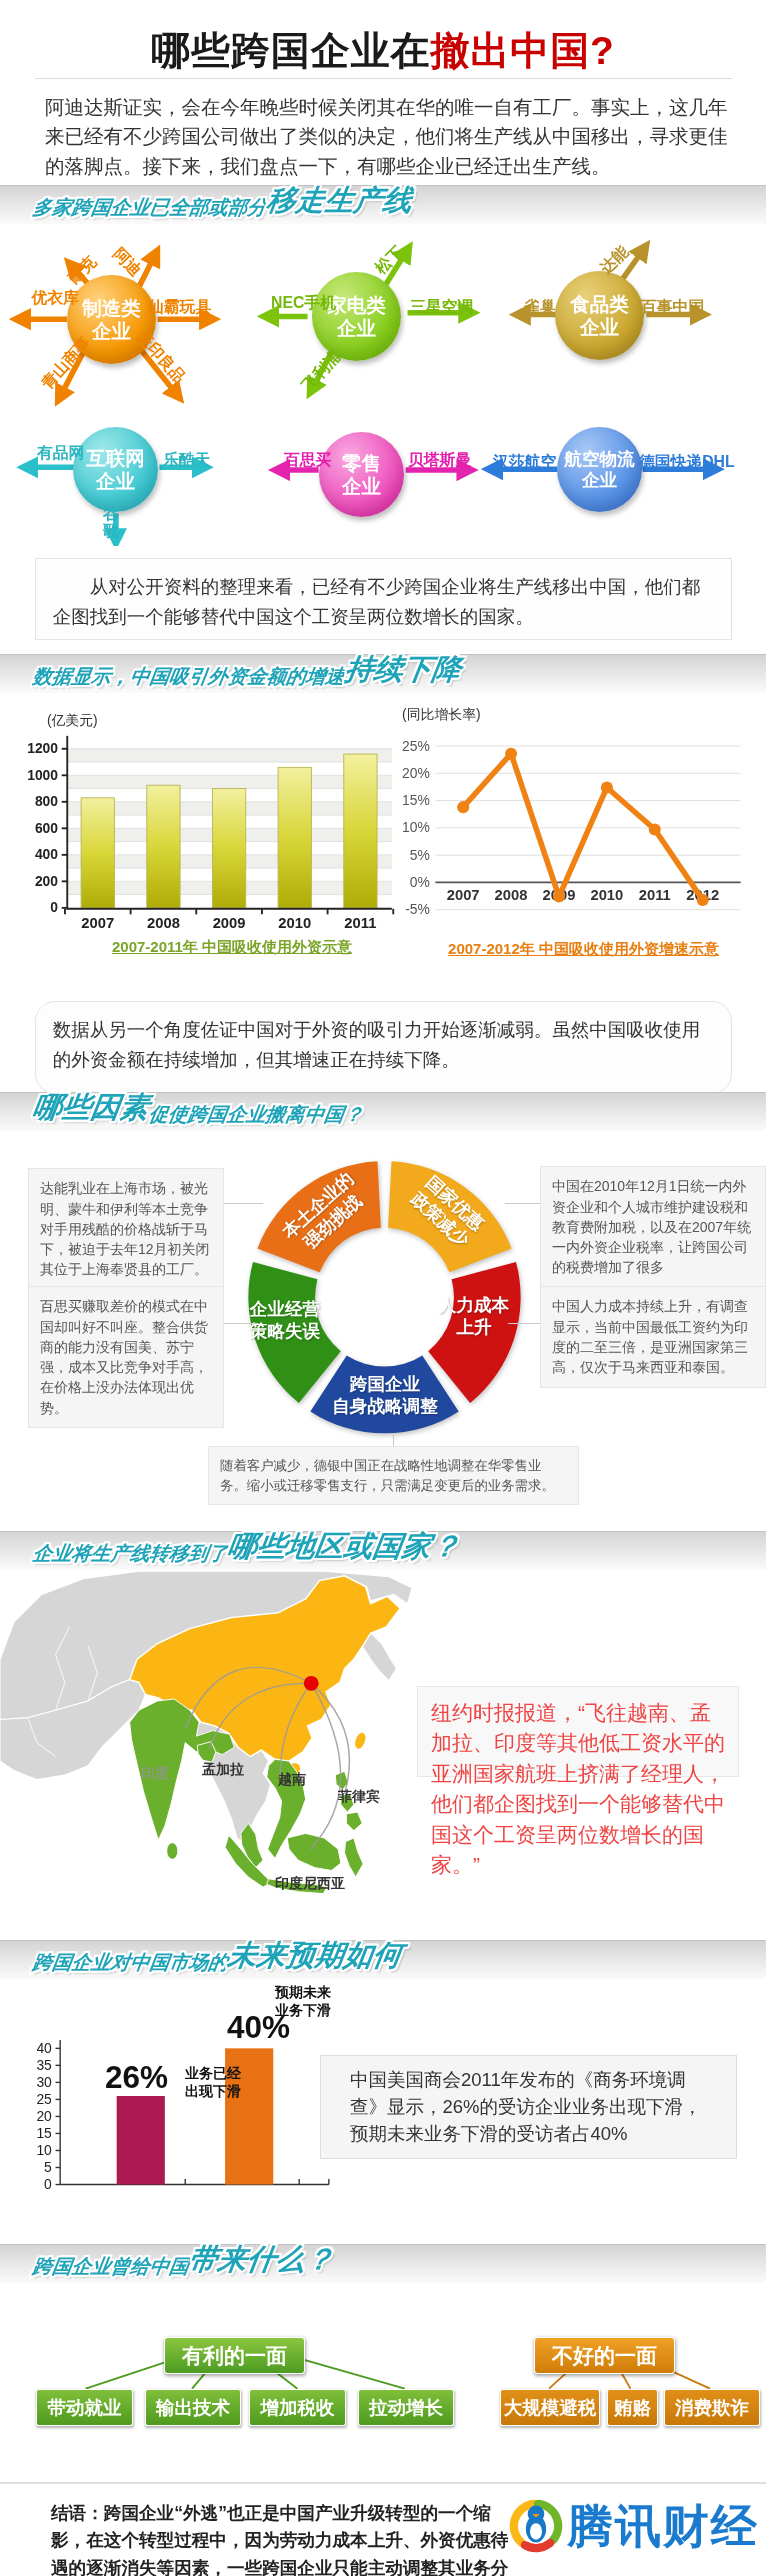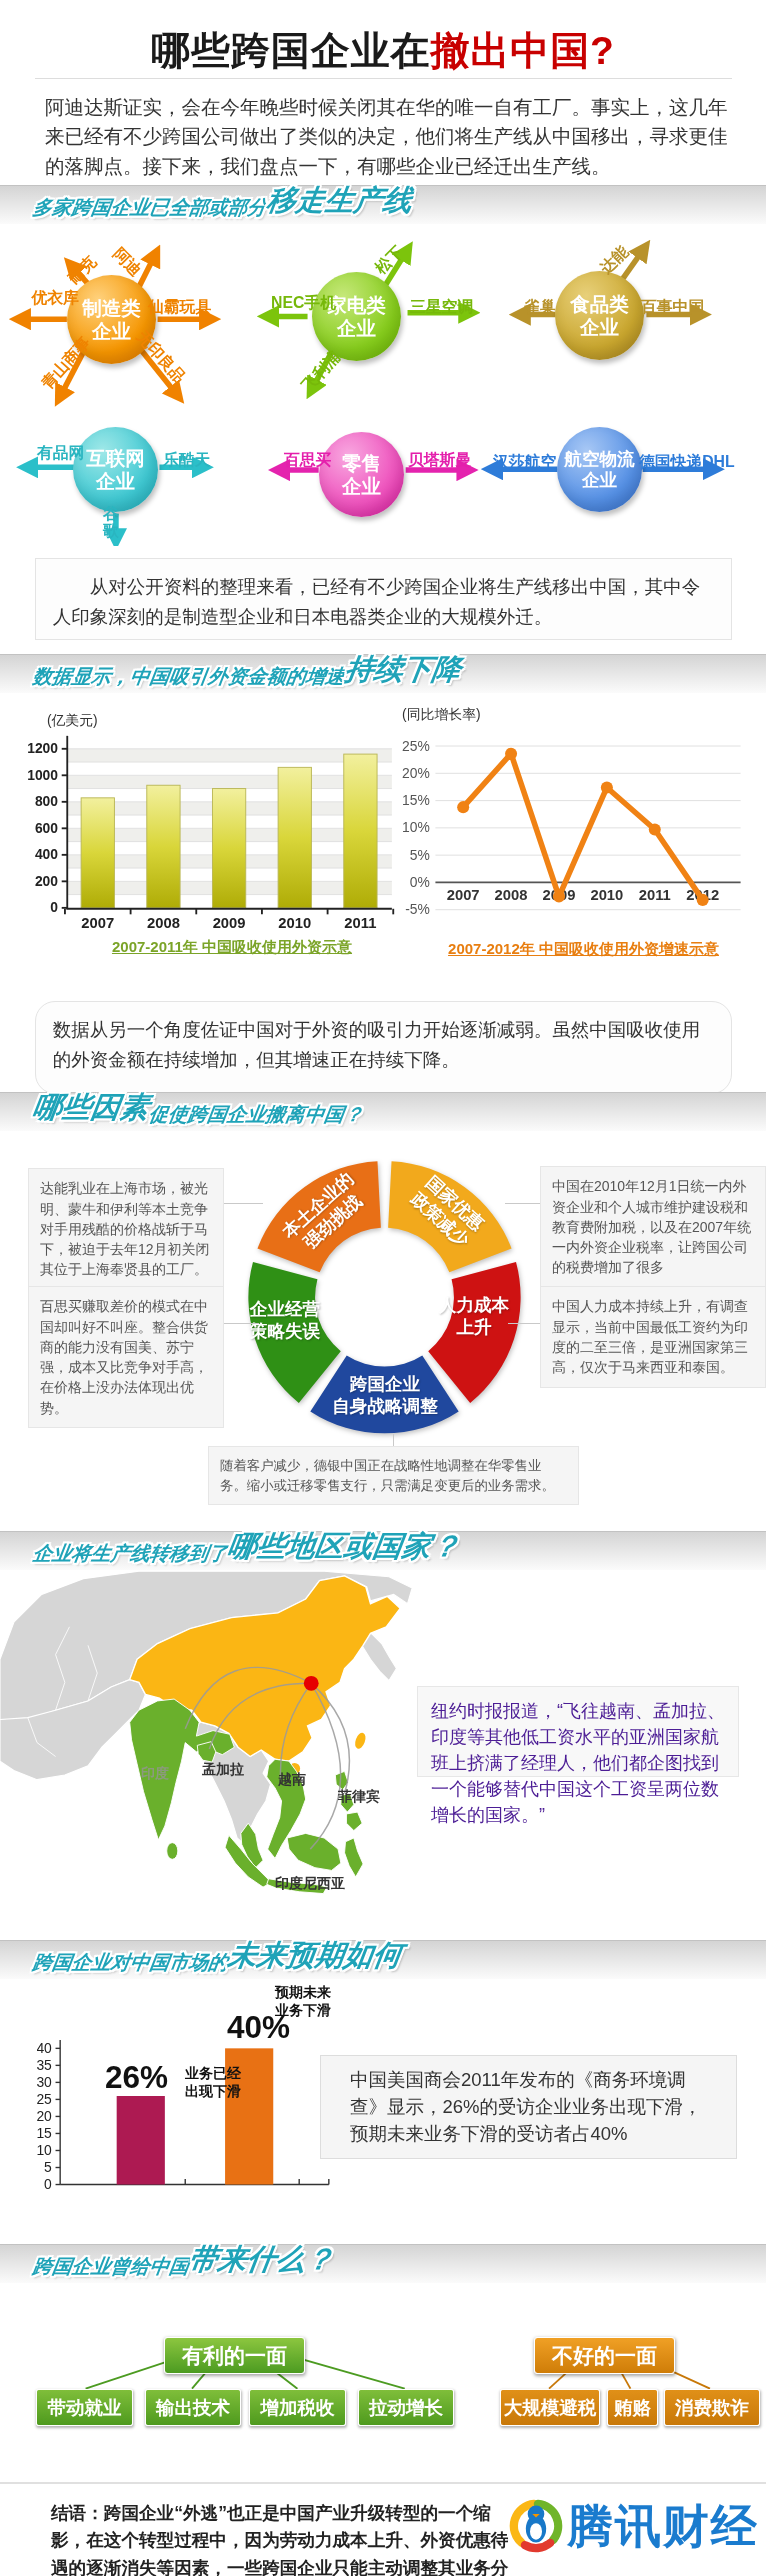--- a/index.html
+++ b/index.html
@@ -163,21 +163,21 @@
 <span class="abs sat" style="left:163px;top:450px;color:#2ab5c0;">乐酷天</span>
 <span class="abs sat v" style="left: 100px; top: 505px; width: 22px; color: rgb(42, 181, 192); white-space: pre-line;">谷
 歌</span>
 
 <span class="abs sat" style="left:284px;top:450px;color:#e41fac;">百思买</span>
 <span class="abs sat" style="left:408px;top:450px;color:#e41fac;">贝塔斯曼</span>
 
 <span class="abs sat" style="left:493px;top:452px;color:#2e7cd9;">汉莎航空</span>
 <span class="abs sat" style="left:639px;top:452px;color:#2e7cd9;">德国快递DHL</span>
 
-<div class="abs note indent" style="left:35px;top:558px;width:697px;height:82px;">从对公开资料的整理来看，已经有不少跨国企业将生产线移出中国，其中令人印象深刻的是制造型企业和日本电器类企业的大规模外迁。</div>
+<div class="abs note indent" style="left:35px;top:558px;width:697px;height:82px;">从对公开资料的整理来看，已经有不少跨国企业将生产线移出中国，他们都企图找到一个能够替代中国这个工资呈两位数增长的国家。</div>
 
 <div class="abs band" style="top:654px;">
   <span class="pre">数据显示，中国吸引外资金额的增速</span>
     <span class="em">持续下降</span>
 </div>
 
 <svg id="fdi-bar-svg" class="abs" style="left:28px;top:697px;" width="380" height="246" viewBox="0 0 410 266">
   <defs>
     <linearGradient id="barGrad" x1="0" y1="0" x2="0" y2="1">
       <stop offset="0" stop-color="#f2f09e"></stop>
@@ -365,21 +365,21 @@
   <circle cx="336" cy="121" r="8" fill="#e60000"></circle>
 </svg>
 
 <span class="abs map-label" style="left:141px;top:1765px;color:#8b9a7d;">印度</span>
 <span class="abs map-label" style="left:202px;top:1761px;">孟加拉</span>
 <span class="abs map-label" style="left:278px;top:1771px;">越南</span>
 <span class="abs map-label" style="left:338px;top:1788px;">菲律宾</span>
 <span class="abs map-label" style="left:275px;top:1875px;">印度尼西亚</span>
 
 <div class="abs" style="left:417px;top:1686px;width:320px;height:89px;background:#f8f8f8;border:0.9px solid #e7e7e7;"></div>
-<div class="abs" style="left:431px;top:1698px;width:298px;font-size:18px;line-height:1.45;color:#4c1d95;">纽约时报报道，“飞往越南、孟加拉、印度等其他低工资水平的亚洲国家航班上挤满了经理人，他们都企图找到一个能够替代中国这个工资呈两位数增长的国家。”</div>
+<div class="abs" style="left:431px;top:1698px;width:298px;font-size:21px;line-height:1.45;color:#ef4444;">纽约时报报道，“飞往越南、孟加拉、印度等其他低工资水平的亚洲国家航班上挤满了经理人，他们都企图找到一个能够替代中国这个工资呈两位数增长的国家。”</div>
 
 <div class="abs band" style="top:1940px;">
   <span class="pre">跨国企业对中国市场的</span>
     <span class="em">未来预期如何</span>
 </div>
 
 <svg id="survey-svg" class="abs" style="left:37px;top:2001px;" width="315" height="204" viewBox="0 0 340 220">
     <line x1="25" y1="42" x2="25" y2="198" stroke="#333" stroke-width="1.5"></line>
     <line x1="20" y1="198" x2="25" y2="198" stroke="#333" stroke-width="1.5"></line>
     <text x="16" y="203" text-anchor="end" font-size="15" fill="#222">0</text>

